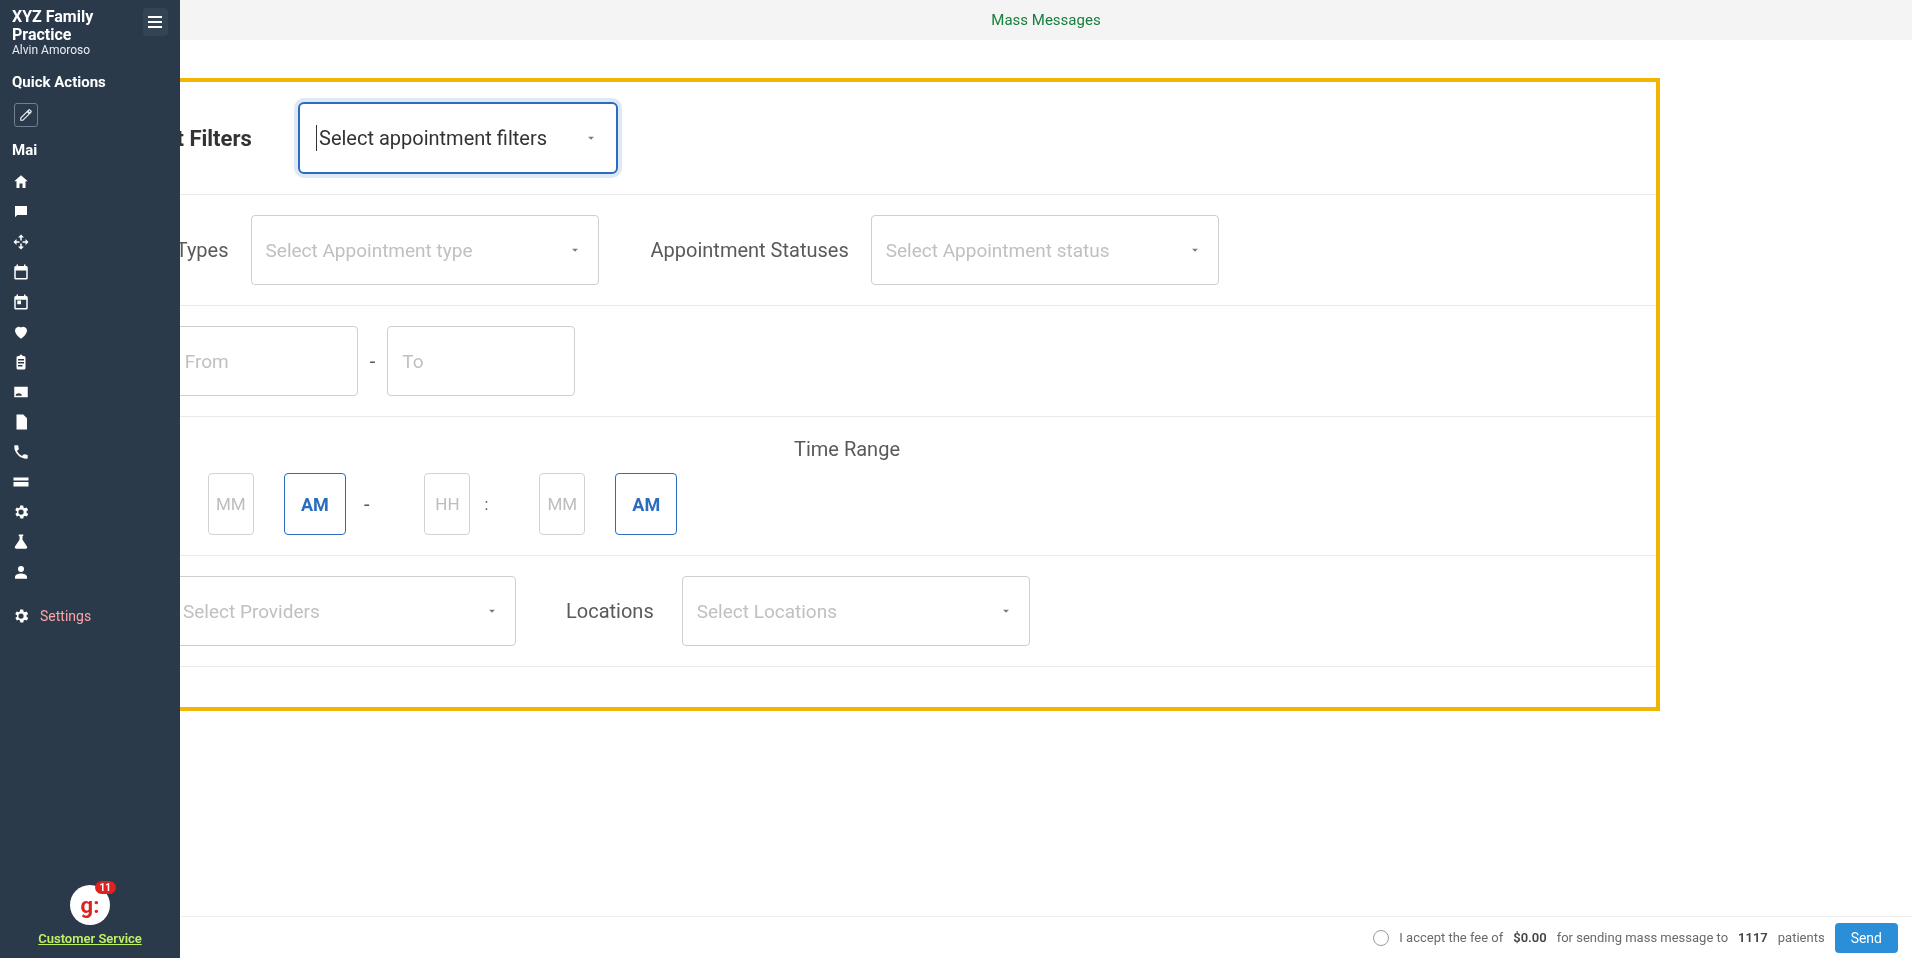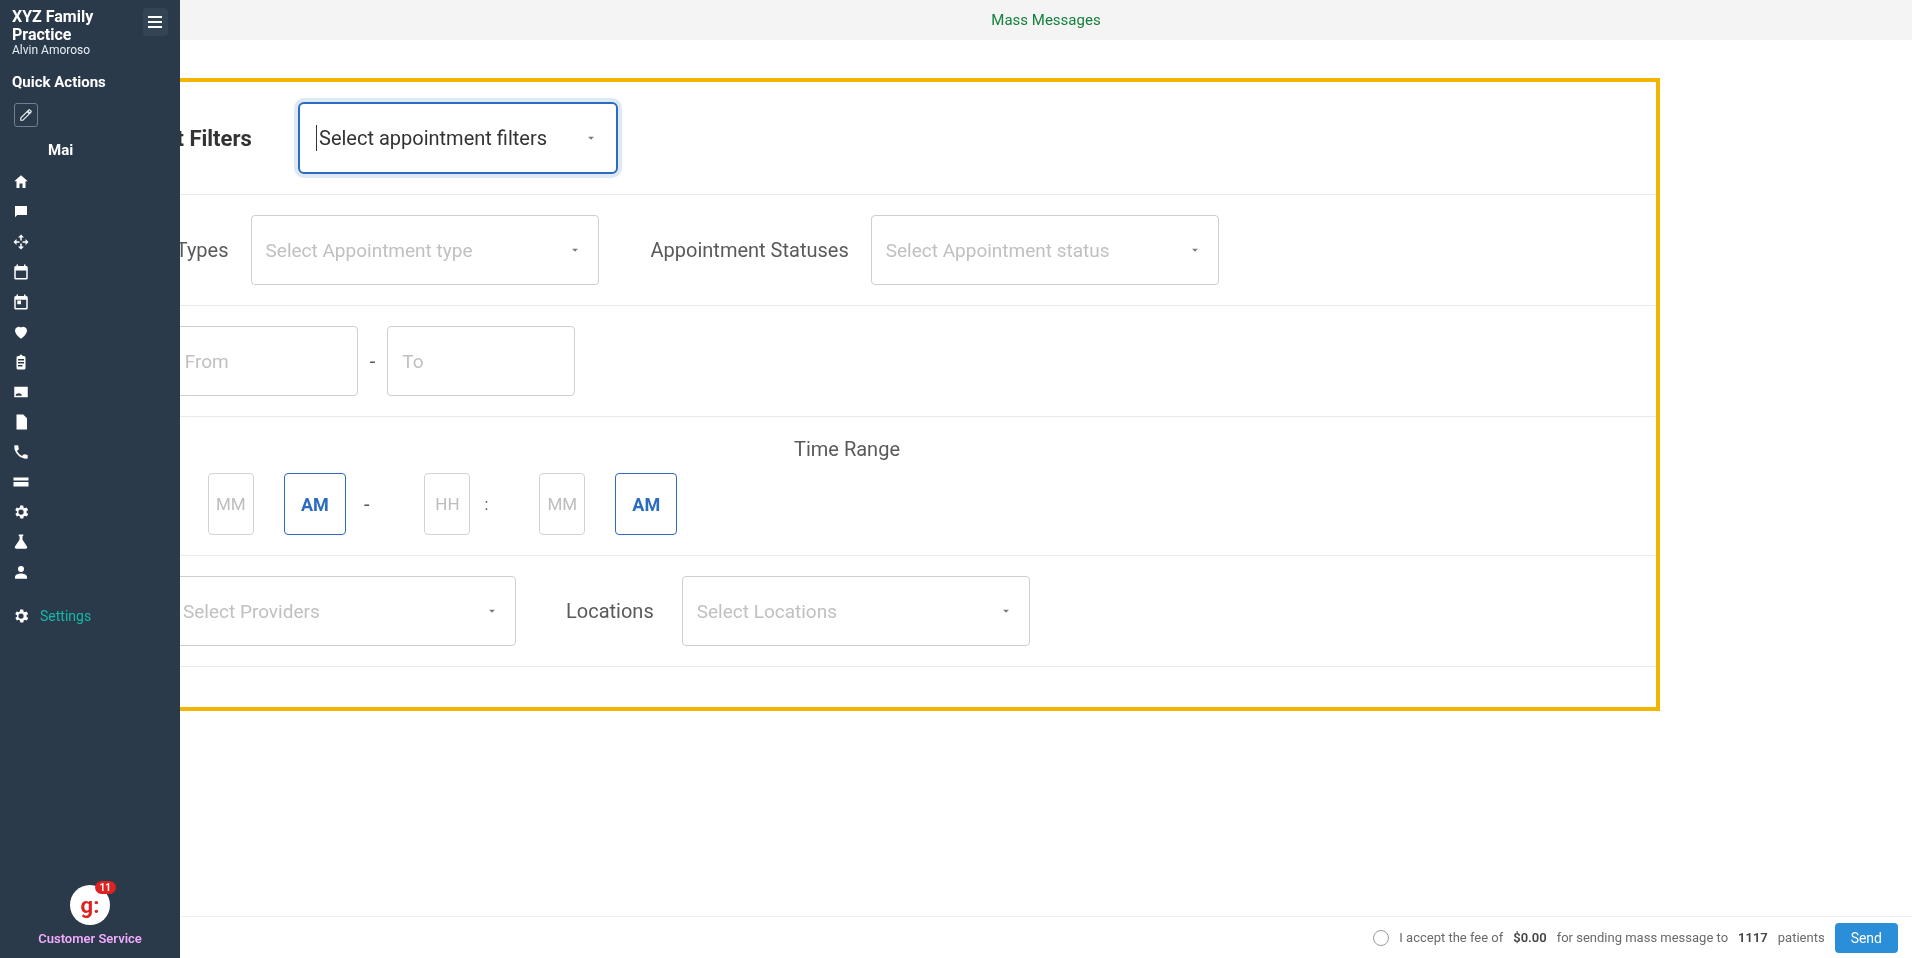--- a/index.html
+++ b/index.html
@@ -30,38 +30,38 @@
   }
   .quick-action-btn {
     margin: 4px 0 8px 14px; width: 24px; height: 24px; border: 1px solid #6f7f8f;
     border-radius: 3px; display: flex; align-items: center; justify-content: center;
     color: #e8eef4; cursor: pointer;
   }
 
   .side-nav { flex: 1; overflow: hidden; }
   .side-nav-item {
     display: flex; align-items: center; gap: 10px;
-    padding: 6px 12px; color: #14b8a6; cursor: pointer; font-size: 14px;
+    padding: 6px 12px; color: #fca5a5; cursor: pointer; font-size: 14px;
   }
   .side-nav-item svg { flex-shrink: 0; }
 
   .cs-block {
     padding: 10px 0 12px 0; text-align: center;
   }
   .cs-avatar {
     width: 40px; height: 40px; border-radius: 50%; background: #fff;
     margin: 0 auto 6px auto; position: relative;
     display: flex; align-items: center; justify-content: center;
   }
   .cs-avatar .g { color: #d22; font-weight: 700; font-size: 22px; }
   .cs-badge {
     position: absolute; top: -4px; right: -6px; background: #d22; color: #fff;
     font-size: 10px; font-weight: 700; border-radius: 10px; padding: 1px 5px;
   }
-  .cs-label { color: #f0abfc; font-size: 13px; font-weight: 600; }
+  .cs-label { color: #bef264; font-size: 13px; font-weight: 600; text-decoration: underline; }
 
   
   .main { margin-left: 180px; height: 100%; position: relative; }
   .page-title-bar {
     height: 40px; background: #f4f4f4; display: flex; align-items: center; justify-content: center;
     color: #15803d; font-size: 15px;
   }
 
   
   .highlight-panel {
@@ -181,21 +181,21 @@
     </div>
   </div>
 
   <div class="sidebar-section-title">Quick Actions</div>
   <div class="quick-action-btn">
     <svg width="14" height="14" viewBox="0 0 24 24" fill="none" stroke="#e8eef4" stroke-width="2">
         <path d="M3 17.25V21h3.75L17.81 9.94l-3.75-3.75L3 17.25zM20.71 7.04a1 1 0 0 0 0-1.41l-2.34-2.34a1 1 0 0 0-1.41 0l-1.83 1.83 3.75 3.75 1.83-1.83z"></path>
       </svg>
   </div>
 
-  <div class="sidebar-section-title" style="padding-top:6px;margin-left:36px;">Mai</div>
+  <div class="sidebar-section-title" style="padding-top:6px;">Mai</div>
 
   <div class="side-nav">
     <div class="side-nav-item">
         <svg width="18" height="18" viewBox="0 0 24 24" fill="#fff">
           <path d="M12 3l9 8h-3v9h-4v-6H10v6H6v-9H3z"></path>
         </svg>
       </div>
     <div class="side-nav-item">
         <svg width="18" height="18" viewBox="0 0 24 24" fill="#fff">
           <path d="M4 4h16v12H7l-3 3z"></path>

